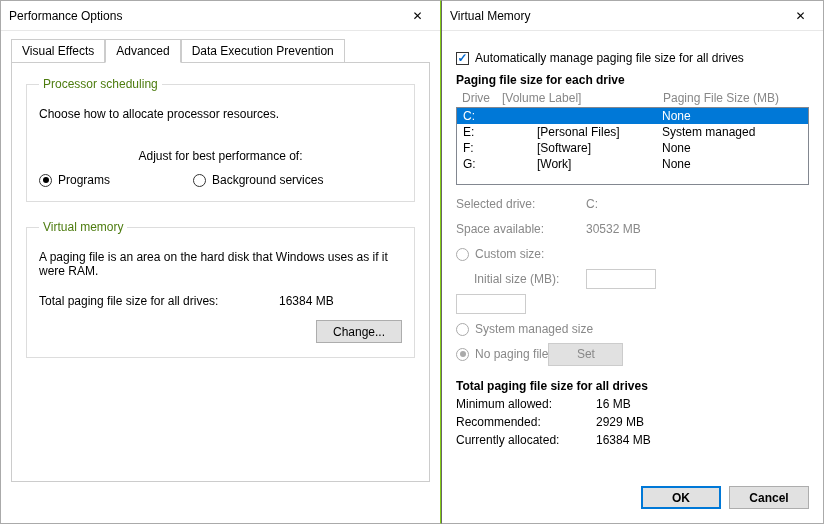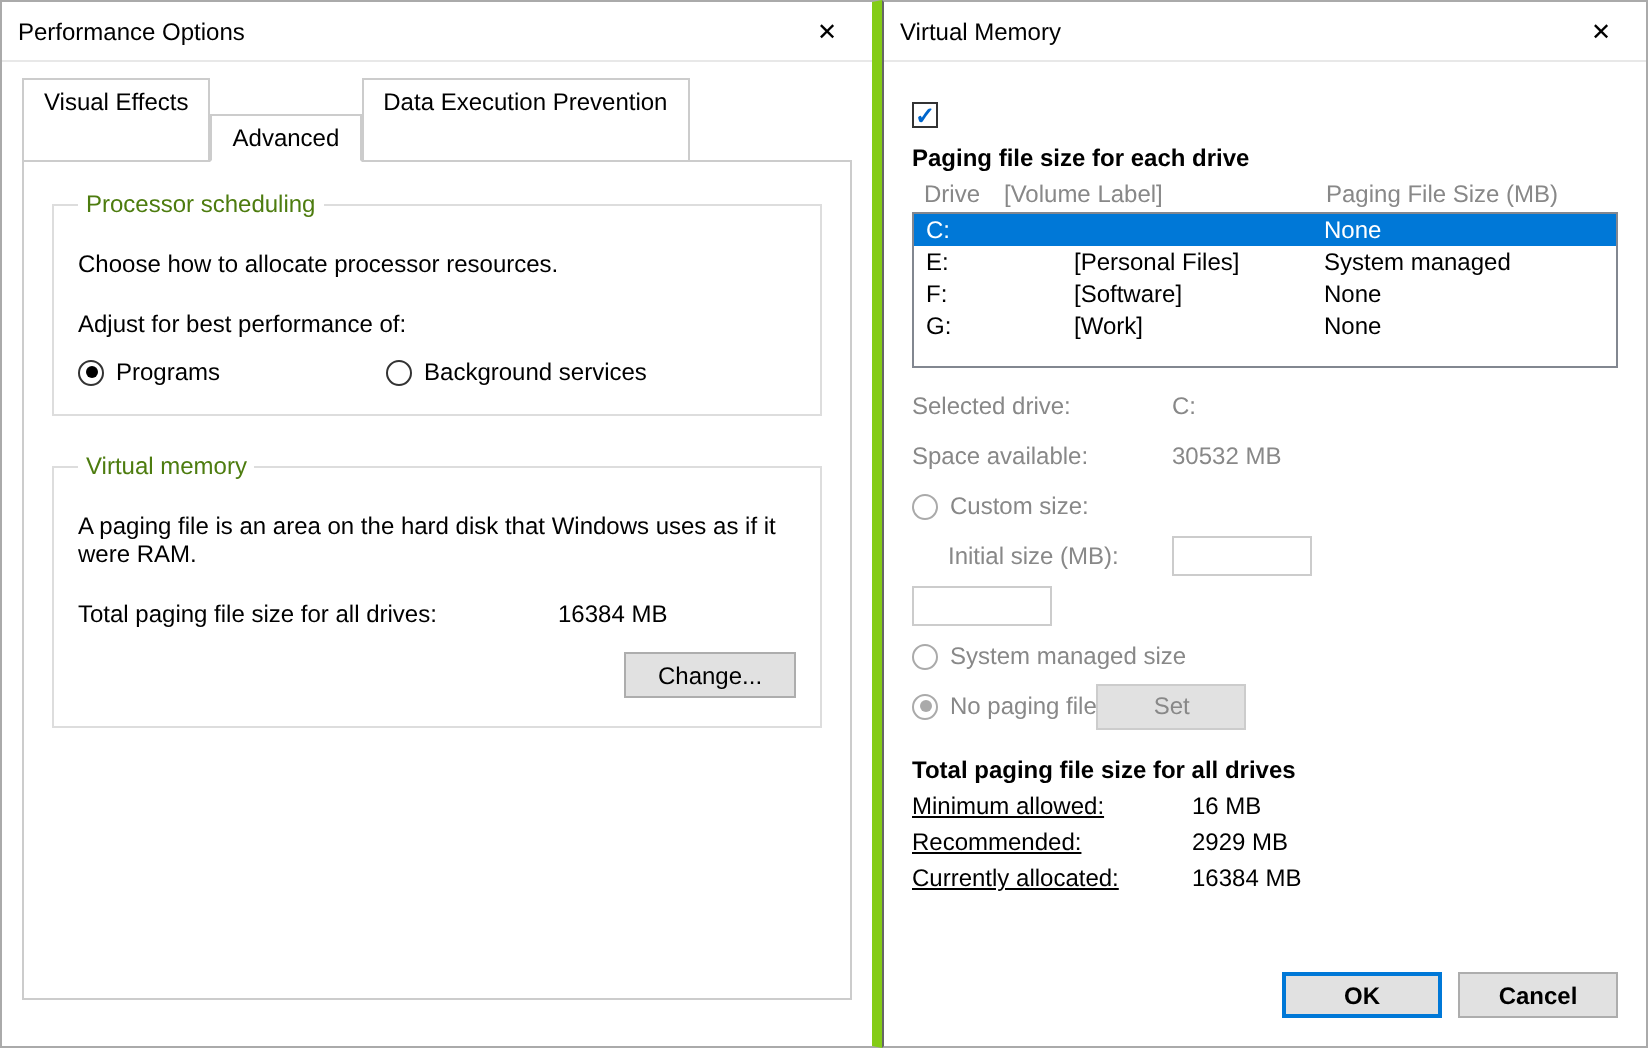--- a/index.html
+++ b/index.html
@@ -1,41 +1,41 @@
 <!DOCTYPE html>
 <html><head>
   <meta charset="utf-8">
   <style>
     * { box-sizing: border-box; font-family: "Segoe UI", Tahoma, sans-serif; font-size: 12px; }
     body { margin: 0; background: #fff; width: 824px; height: 524px; position: relative; }
     
     .window {
       position: absolute; background: #fff; border: 1px solid #aaa;
     }
-    .window-left { left: 0; top: 0; width: 441px; height: 524px; border-right: 5px solid #84cc16; }
+    .window-left { left: 0; top: 0; width: 441px; height: 524px; border-right: 1px solid #84cc16; }
     .window-right { left: 441px; top: 0; width: 383px; height: 524px; border-left: 1px solid #666; }
     
     .titlebar {
       height: 30px; display: flex; align-items: center; justify-content: space-between;
       padding: 0 0 0 8px; border-bottom: 1px solid #e8e8e8;
     }
     .titlebar-title { color: #000; font-size: 12px; }
     .close-btn {
       width: 45px; height: 30px; display: flex; align-items: center; justify-content: center;
       font-size: 13px; color: #000; cursor: pointer;
     }
     
     .tabs {
       display: flex; padding: 8px 26px 0 10px; border-bottom: none;
     }
     .tab {
       padding: 4px 10px; border: 1px solid #ccc; border-bottom: none;
       background: #fff; position: relative; margin-right: 0px; cursor: pointer;
     }
-    .tab.active { border-bottom: 1px solid #fff; z-index: 2; margin-bottom: -1px; margin-top: 18px; }
+    .tab.active { border-bottom: 1px solid #fff; z-index: 2; margin-bottom: -1px; }
     .tab.inactive { background: #fff; }
     .tab-content-area {
       margin: 0 10px 10px 10px; border: 1px solid #ccc; padding: 14px 14px; height: 420px;
     }
     
     fieldset {
       border: 1px solid #ddd; padding: 10px 12px 14px 12px; margin: 0 0 18px 0;
     }
     legend { padding: 0 4px; color: #4d7c0f; }
     
@@ -92,21 +92,21 @@
     .form-grid .fvalue { }
     
     .text-input {
       border: 1px solid #ccc; background: #fff; width: 70px; height: 20px; padding: 1px 3px;
     }
     
     .btn-set { float: right; width: 66px; color: #888; background: #e1e1e1; border: 1px solid #ccc; }
     
     .totals { margin-top: 14px; }
     .totals .trow { display: flex; margin: 4px 0; }
-    .totals .tlabel { width: 140px; text-decoration: underline; }
+    .totals .tlabel { width: 140px; }
     .totals .tvalue { }
     
     .dialog-buttons {
       position: absolute; bottom: 14px; right: 14px; display: flex; gap: 8px;
     }
     .dialog-buttons .btn { width: 80px; font-weight: bold; }
     
     .clearfix::after { content: ""; display: block; clear: both; }
   </style>
 </head>
@@ -121,21 +121,21 @@
   </div>
   <div class="tabs">
     <div class="tab inactive">Visual Effects</div>
     <div class="tab active">Advanced</div>
     <div class="tab inactive">Data Execution Prevention</div>
   </div>
   <div class="tab-content-area">
     <fieldset>
       <legend>Processor scheduling</legend>
       <div class="row">Choose how to allocate processor resources.</div>
-      <div class="row" style="margin-top:16px;">Adjust for best performance of:</div>
+      <div class="row" style="margin-top:28px;text-align:center;">Adjust for best performance of:</div>
       <div class="radio-row">
         <div class="radio-item">
           <span class="radio-circle">
               <span class="radio-dot"></span>
             </span>
           <span>Programs</span>
         </div>
         <div class="radio-item" style="margin-left:60px;">
           <span class="radio-circle"></span>
           <span>Background services</span>
@@ -164,20 +164,21 @@
     <span class="titlebar-title">Virtual Memory</span>
     <div class="close-btn">
       <span>✕</span>
     </div>
   </div>
   <div class="vm-content">
     <div class="checkbox-row">
       <span class="checkbox">
           <span class="checkmark">✓</span>
         </span>
+      <span>Automatically manage paging file size for all drives</span>
     </div>
 
     <div class="section-label">Paging file size for each drive</div>
     <div class="drive-header disabled">
       <span class="col1">Drive</span>
       <span class="col2">[Volume Label]</span>
       <span class="col3">Paging File Size (MB)</span>
     </div>
     <div class="drive-list">
       <div class="drive-row selected">

